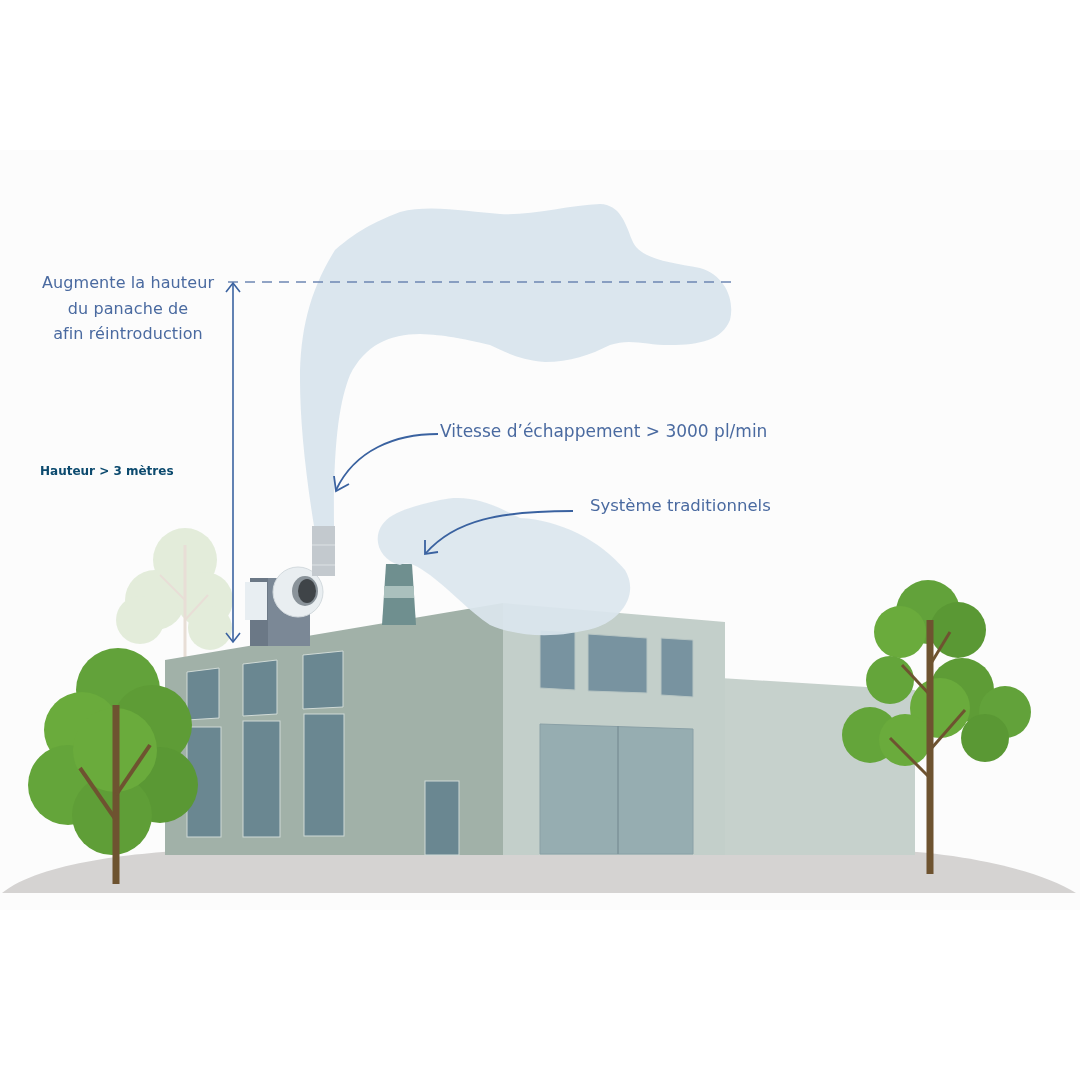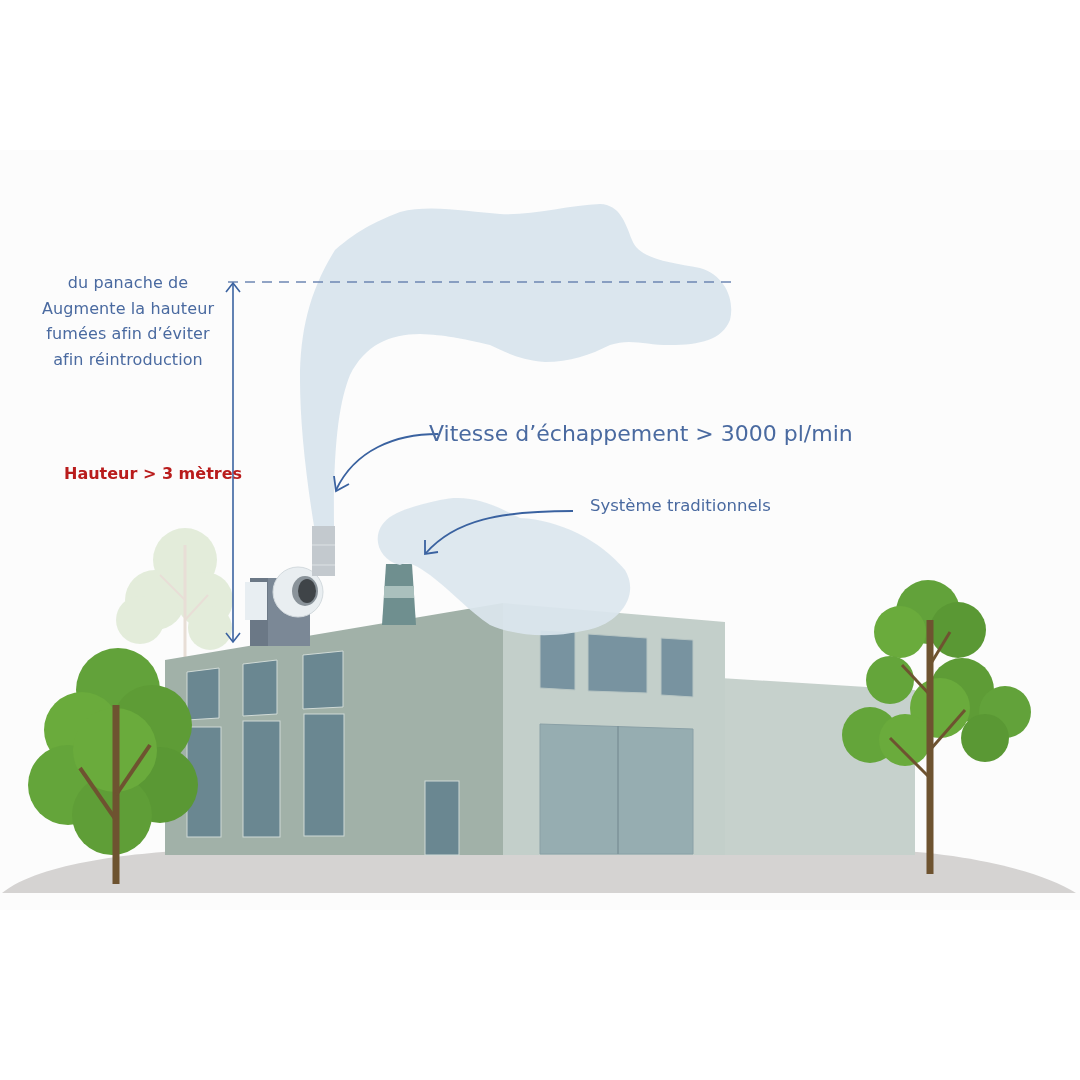--- a/index.html
+++ b/index.html
@@ -1,22 +1,22 @@
 <!DOCTYPE html>
 <html><head>
 <meta charset="utf-8">
 <style>
   html, body { margin: 0; padding: 0; background: #ffffff; }
   body { width: 1080px; height: 1080px; position: relative; overflow: hidden; font-family: "DejaVu Sans", sans-serif; }
   .scene { position: absolute; left: 0; top: 0; width: 1080px; height: 1080px; }
   .label { position: absolute; color: #4a6aa0; font-family: "DejaVu Sans", sans-serif; }
   .label-multi { left: 28px; top: 270px; width: 200px; text-align: center; font-size: 16px; line-height: 25.5px; letter-spacing: 0.1px; }
   .label-multi span { display: block; }
-  .label-bold { left: 64px; top: 464px; font-size: 16px; font-weight: bold; color: #b91c1c; }
-  .label-speed { left: 429px; top: 421px; font-size: 22px; }
+  .label-bold { left: 40px; top: 464px; font-size: 12px; font-weight: bold; color: #0c4a6e; }
+  .label-speed { left: 440px; top: 421px; font-size: 17px; }
   .label-trad { left: 590px; top: 496px; font-size: 16.5px; text-align: center; }
 </style>
 </head>
 <body>
 
 <svg class="scene" viewBox="0 0 1080 1080" xmlns="http://www.w3.org/2000/svg">
 
   <rect x="0" y="150" width="1080" height="760" fill="#fcfcfc"></rect>
 
   <path d="M2,893 C40,862 140,852 200,850 L880,850 C960,852 1040,870 1076,893 Z" fill="#d5d3d2"></path>
@@ -134,23 +134,22 @@
     <circle cx="905" cy="740" r="26" fill="#6aab3c"></circle>
     <line x1="930" y1="620" x2="930" y2="874" stroke="#6e5330" stroke-width="7"></line>
     <line x1="930" y1="665" x2="950" y2="632" stroke="#6e5330" stroke-width="3"></line>
     <line x1="930" y1="695" x2="902" y2="665" stroke="#6e5330" stroke-width="3"></line>
     <line x1="930" y1="750" x2="965" y2="710" stroke="#6e5330" stroke-width="3"></line>
     <line x1="930" y1="778" x2="890" y2="738" stroke="#6e5330" stroke-width="3"></line>
   </g>
 </svg>
 
 <div class="label label-multi">
+  <span>Augmente la hauteur</span>
   <span>du panache de</span>
-  <span>Augmente la hauteur</span>
-  <span>fumées afin d’éviter</span>
   <span>afin réintroduction</span>
 </div>
 
 <div class="label label-bold">Hauteur &gt; 3 mètres</div>
 
 <div class="label label-speed">Vitesse d’échappement &gt; 3000 pl/min</div>
 
 <div class="label label-trad">Système traditionnels</div>
 
 </body></html>

